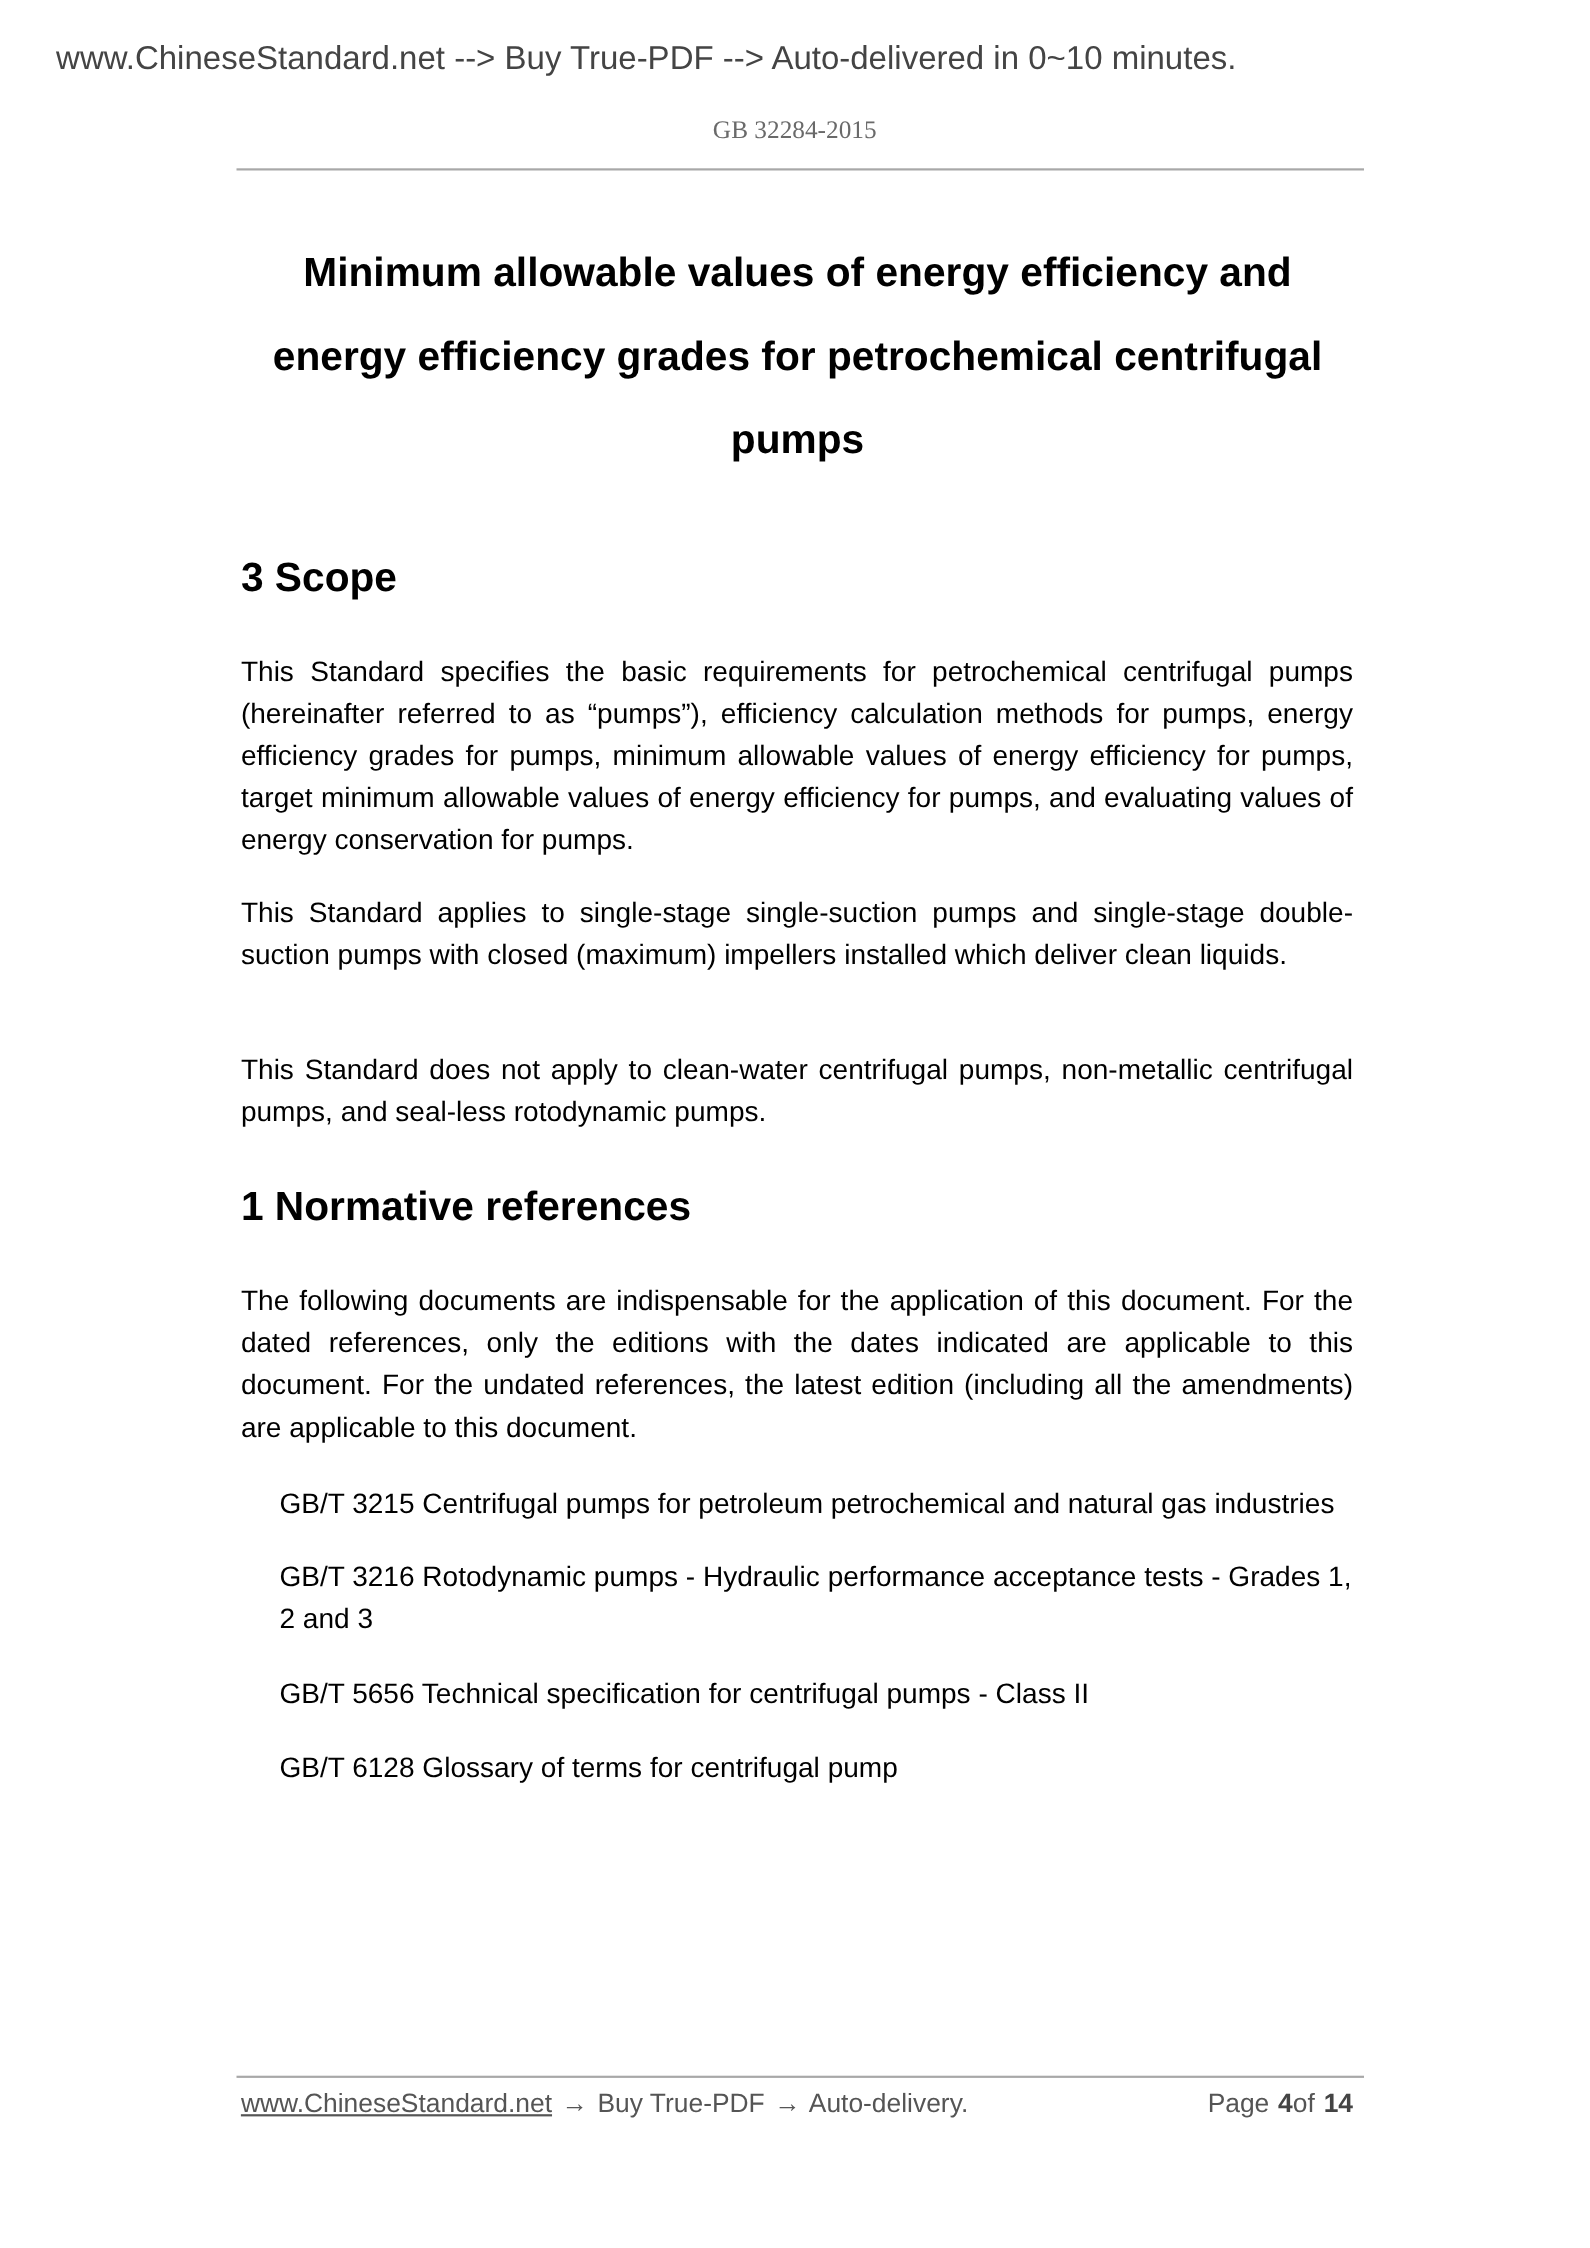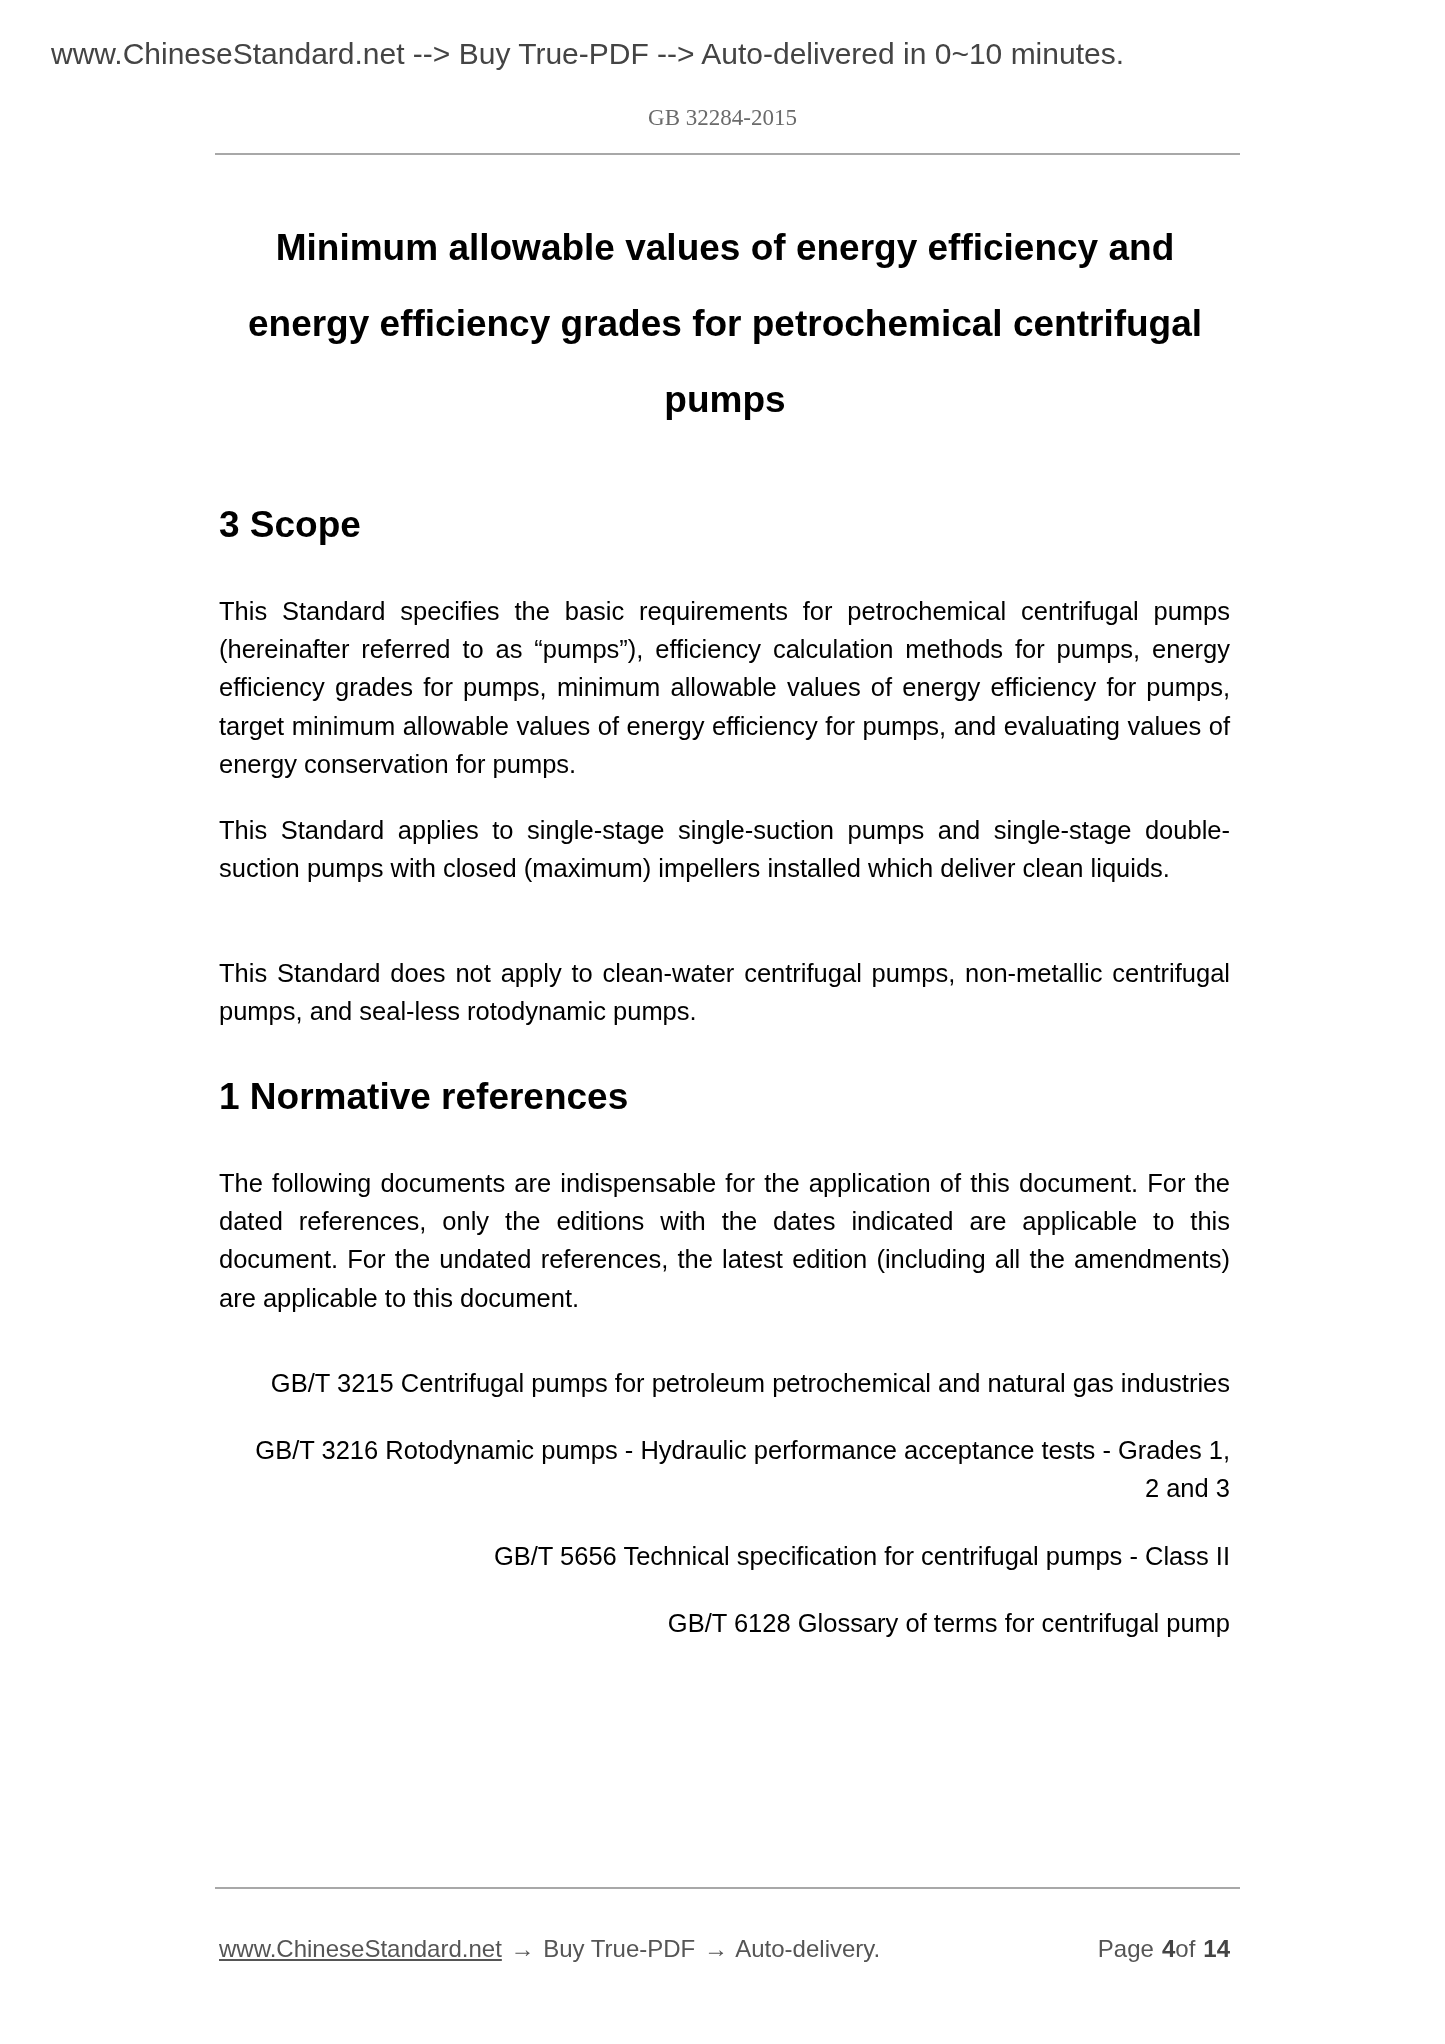--- a/index.html
+++ b/index.html
@@ -77,41 +77,40 @@
     left: 254px;
     width: 976px;
     top: 1348px;
     margin: 0;
     padding: 0;
     list-style: none;
   }
   .refs li {
     font-size: 25.5px;
     line-height: 38.2px;
-    margin: 16px 0 29px 0;
-    text-align: right;
+    margin: 0 0 29px 0;
+    text-align: left;
   }
   .footer-rule {
     position: absolute;
     top: 1887px;
     left: 215px;
     width: 1025px;
     height: 0;
     border-top: 2px solid #a8a8a8;
   }
   .footer {
     position: absolute;
     top: 1897px;
     left: 219px;
     width: 1011px;
     height: 32px;
     font-size: 24px;
     color: #555555;
     line-height: 32px;
-    margin-top: 36px;
   }
   .footer .left {
     position: absolute;
     left: 0;
     top: 0;
     white-space: nowrap;
   }
   .footer .site-link {
     color: #555555;
     text-decoration: underline;

